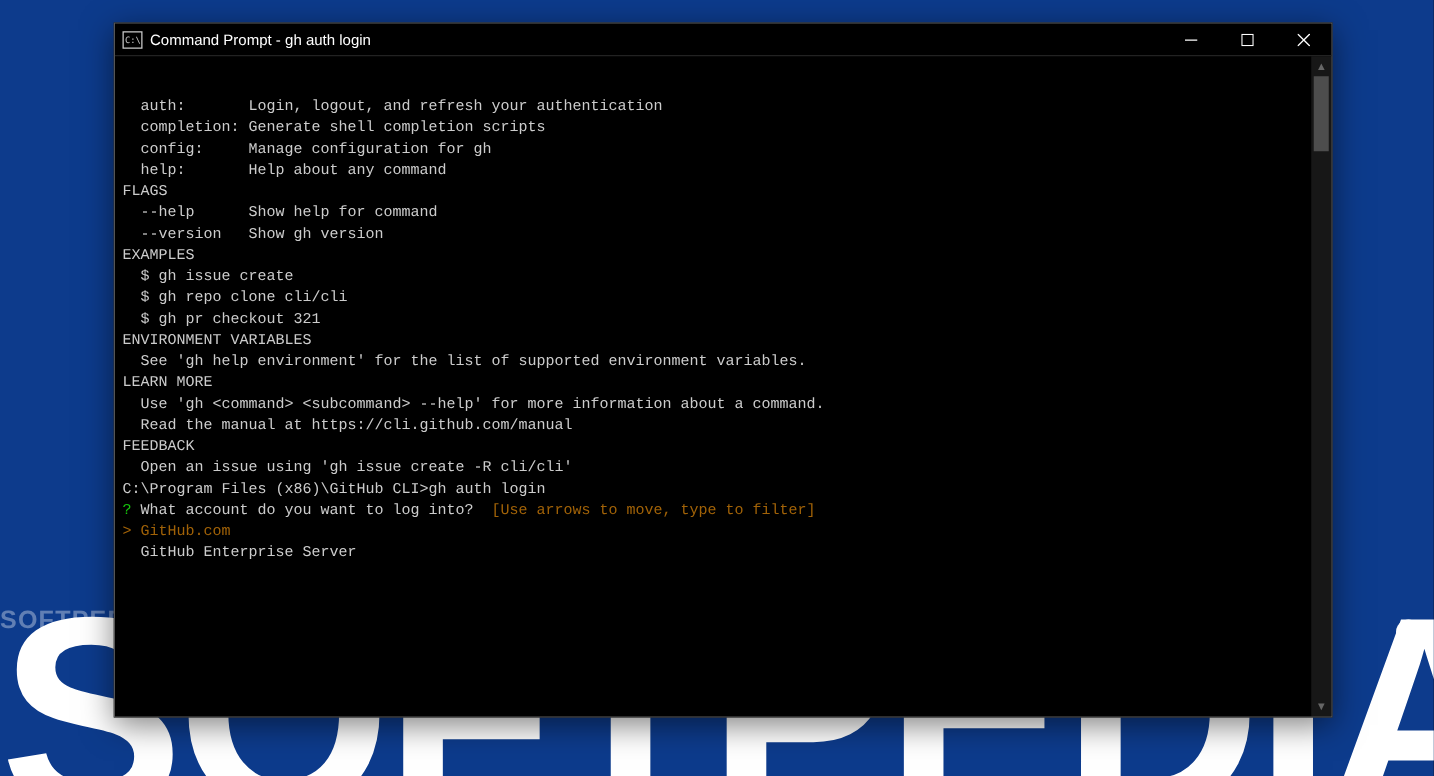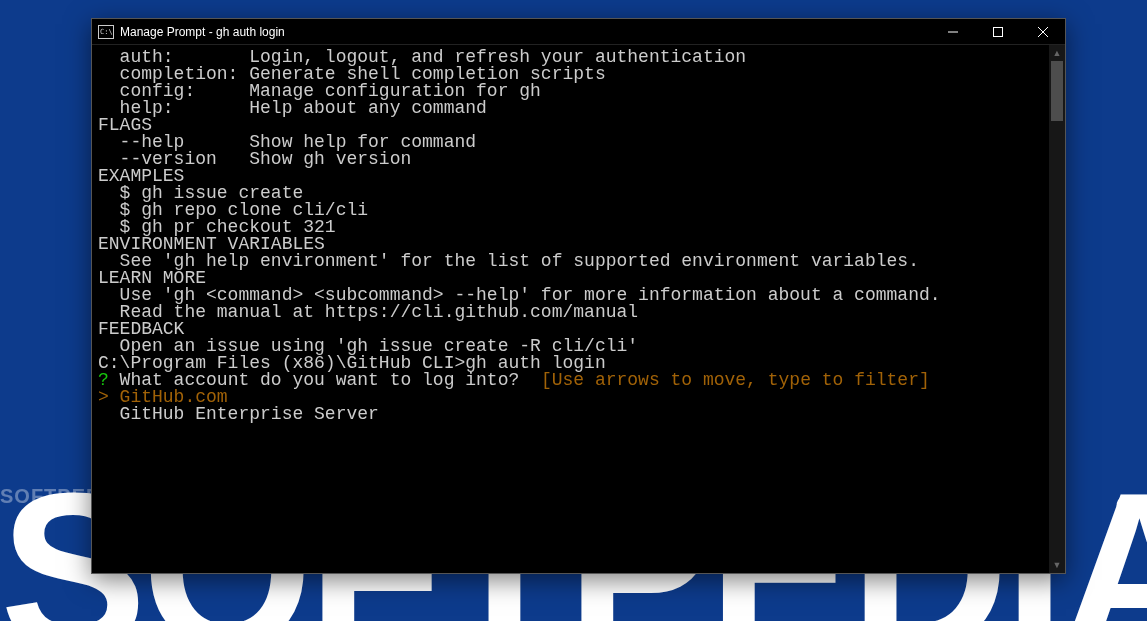--- a/index.html
+++ b/index.html
@@ -106,25 +106,26 @@
   .terminal-wrap {
     flex: 1;
     display: flex;
     min-height: 0;
   }
   .terminal {
     flex: 1;
     background: #000;
     color: #cccccc;
     font-family: Consolas, 'Courier New', monospace;
-    font-size: 18px;
+    font-size: 12px;
     line-height: 17px;
     padding: 4px 6px;
     white-space: pre;
     overflow: hidden;
+    margin-top: 28px;
   }
   .scrollbar {
     width: 16px;
     background: #171717;
     position: relative;
   }
   .scroll-arrow {
     height: 16px;
     display: flex;
     align-items: center;
@@ -149,21 +150,21 @@
 
 <div class="bg-text">SOFTPEDIA</div>
 <div class="watermark-left">
   <span>SOFTPEDIA</span><span class="watermark-sup">®</span>
 </div>
 <div class="watermark-right">®</div>
 
 <div class="window">
   <div class="titlebar">
     <div class="title-icon"></div>
-    <div class="title-text">Manage Prompt - gh  auth login</div>
+    <div class="title-text">Command Prompt - gh  auth login</div>
     <div class="title-controls">
       <div class="title-btn">
         <svg width="10" height="10">
             <line x1="0" y1="5" x2="10" y2="5" stroke-width="1"></line>
           </svg>
       </div>
       <div class="title-btn">
         <svg width="10" height="10">
             <rect x="0.5" y="0.5" width="9" height="9" stroke-width="1"></rect>
           </svg>

